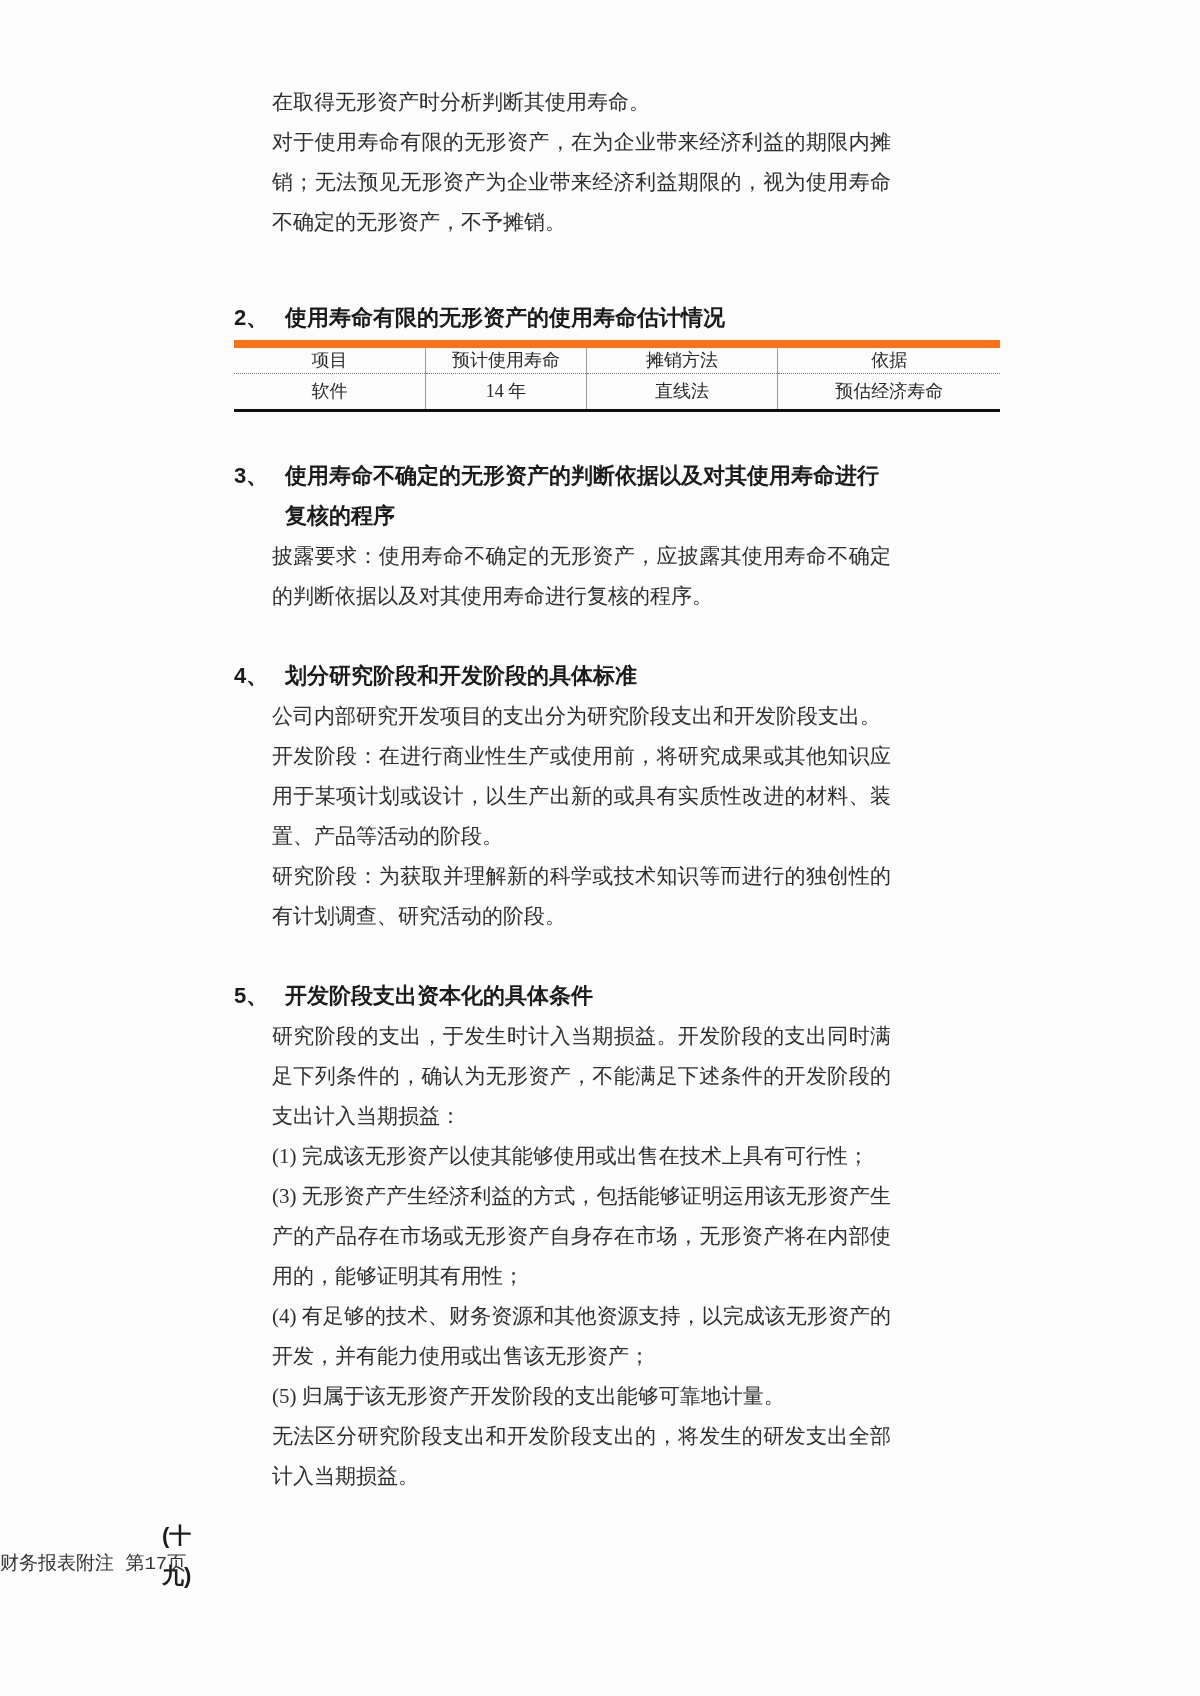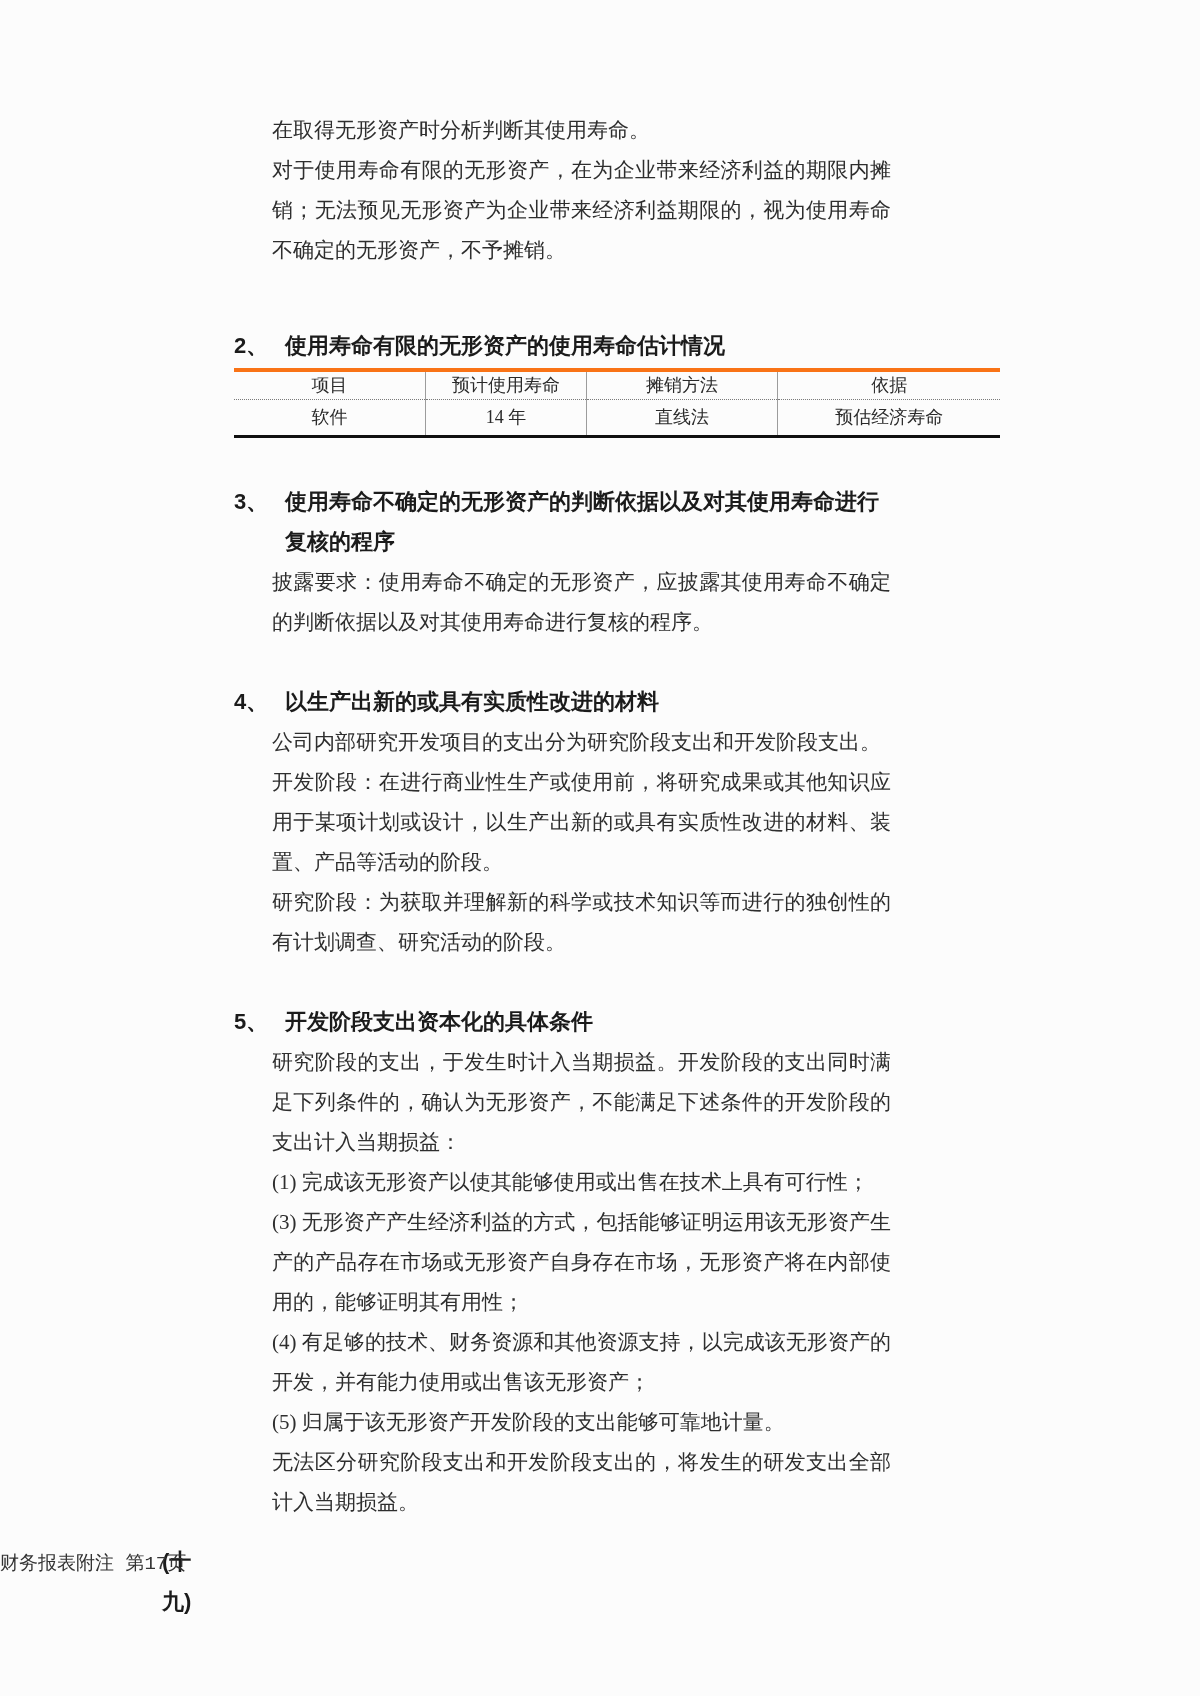--- a/index.html
+++ b/index.html
@@ -3,21 +3,21 @@
 <meta charset="utf-8">
 <style>
   * { margin:0; padding:0; box-sizing:border-box; }
   body {
     width:1200px; height:1696px;
     background:#fcfcfc;
     font-family:"Liberation Serif","DejaVu Serif",serif;
     color:#2e2e2e;
     overflow:hidden;
   }
-  .page { position:relative; width:1081px; height:1696px; padding-top:110px; }
+  .page { position:relative; width:1081px; height:1696px; padding-top:82px; }
   .content { margin:0 190px 0 234px; }
 
   .body-text {
     margin-left:38px;
     font-size:21px;
     line-height:40px;
     text-align:justify;
   }
 
   .section-heading {
@@ -33,21 +33,21 @@
   .mt-s3 { margin-top:44px; }
   .mt-s4 { margin-top:40px; }
   .mt-s5 { margin-top:40px; }
 
   .est-table {
     width:766px;
     border-collapse:collapse;
     margin-top:2px;
     font-size:18px;
     color:#2a2a2a;
-    border-top:4px solid #f97316;
+    border-top:8px solid #f97316;
     border-bottom:3px solid #101010;
     table-layout:fixed;
   }
   .est-table th, .est-table td {
     font-weight:normal;
     text-align:center;
     vertical-align:middle;
     padding:0;
   }
   .est-table th { height:29px; border-bottom:1px dotted #7a7a7a; }
@@ -108,21 +108,21 @@
     </table>
 
     <div class="section-heading mt-s3">
       <span class="sec-num">3、</span>
       <span class="sec-title">使用寿命不确定的无形资产的判断依据以及对其使用寿命进行复核的程序</span>
     </div>
     <p class="body-text">披露要求：使用寿命不确定的无形资产，应披露其使用寿命不确定的判断依据以及对其使用寿命进行复核的程序。</p>
 
     <div class="section-heading mt-s4">
       <span class="sec-num">4、</span>
-      <span class="sec-title">以生产出新的或具有实质性改进的材料</span>
+      <span class="sec-title">划分研究阶段和开发阶段的具体标准</span>
     </div>
     <p class="body-text">公司内部研究开发项目的支出分为研究阶段支出和开发阶段支出。</p>
     <p class="body-text">开发阶段：在进行商业性生产或使用前，将研究成果或其他知识应用于某项计划或设计，以生产出新的或具有实质性改进的材料、装置、产品等活动的阶段。</p>
     <p class="body-text">研究阶段：为获取并理解新的科学或技术知识等而进行的独创性的有计划调查、研究活动的阶段。</p>
 
     <div class="section-heading mt-s5">
       <span class="sec-num">5、</span>
       <span class="sec-title">开发阶段支出资本化的具体条件</span>
     </div>
     <p class="body-text">研究阶段的支出，于发生时计入当期损益。开发阶段的支出同时满足下列条件的，确认为无形资产，不能满足下述条件的开发阶段的支出计入当期损益：</p>

